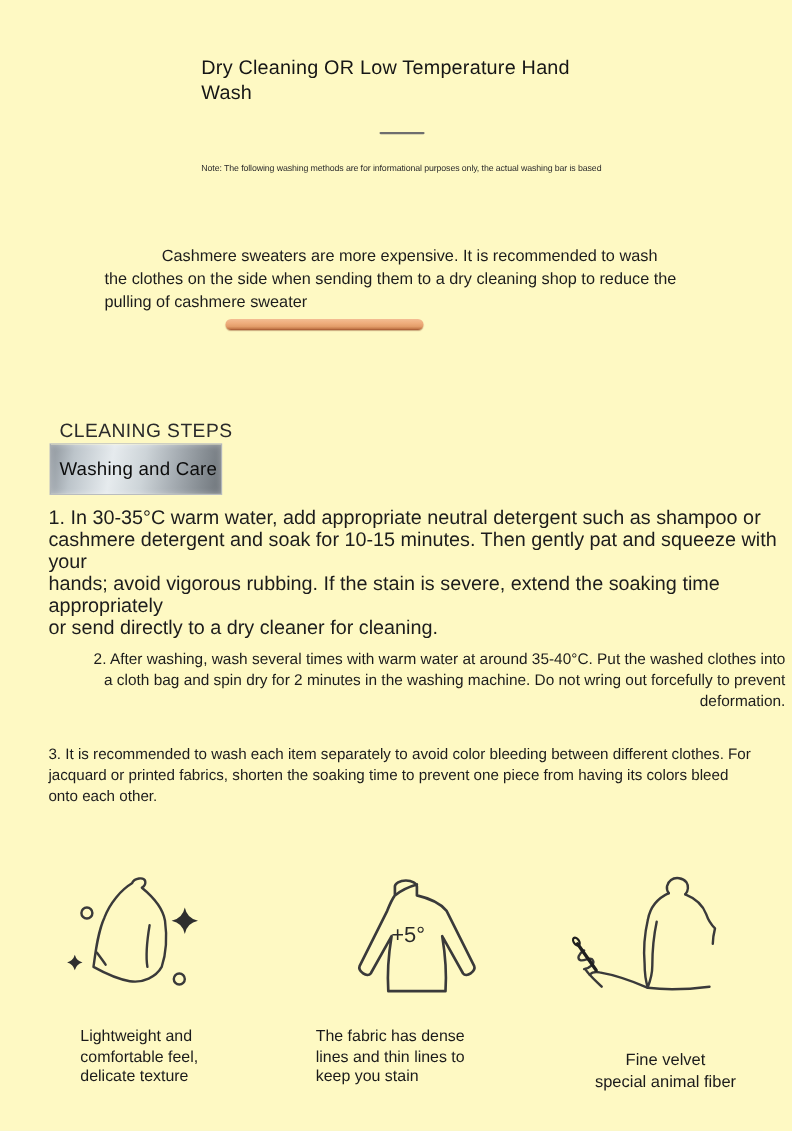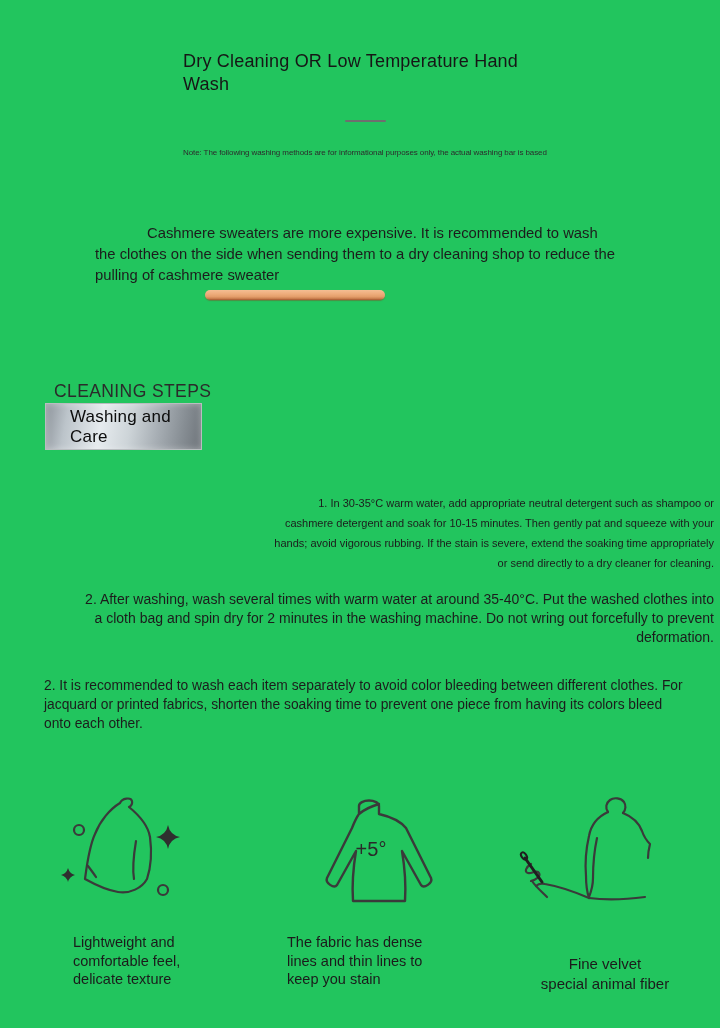--- a/index.html
+++ b/index.html
@@ -4,21 +4,21 @@
 <style>
   html,body{margin:0;padding:0;}
   body{
     font-family:"Liberation Sans","DejaVu Sans",sans-serif;
     background:#e9e9e9;
   }
   .page{
     position:relative;
     width:720px;height:1028px;
     margin:0 auto;
-    background:#22c55e;
+    background:#fef9c3;
     overflow:hidden;
     color:#1d1d1d;
   }
   .abs{position:absolute;}
   .preline{white-space:pre-line;}
 
   .title{
     left:183px;top:50px;width:370px;
     font-size:18px;line-height:23px;
     font-weight:500;color:#161616;
@@ -49,24 +49,24 @@
     font-family:Liberation Sans, sans-serif;
     font-size:17.5px;color:#2b2b2b;letter-spacing:.4px;
   }
   .section-label{
     left:46px;top:404px;width:155px;height:45px;
     background:linear-gradient(100deg,#8d949b 0%,#bcc4ca 14%,#e6ebee 36%,#cdd4d8 54%,#a6adb3 72%,#878e94 87%,#6e747a 100%);
     box-shadow:inset 0 0 6px rgba(255,255,255,.35),0 0 0 1px #b9bdc0;
     display:flex;align-items:center;
   }
   .section-label span{
-    padding-left:24px;font-size:17px;color:#0c0c0c;letter-spacing:.2px;
+    padding-left:8px;font-size:17px;color:#0c0c0c;letter-spacing:.2px;
   }
   .step{left:44px;width:670px;color:#1c1c1c;}
-  .step1{top:493px;font-size:11px;line-height:20px;text-align:right;}
+  .step1{top:460px;font-size:18px;line-height:20px;}
   .step2{top:590px;font-size:14px;line-height:19px;text-align:right;}
   .step3{top:676px;font-size:13.8px;line-height:19px;}
 
   .icon-svg{overflow:visible;}
   .caption{
     font-size:14.5px;line-height:18.5px;color:#1b1b1b;
   }
   .cap1{left:50px;top:933px;width:190px;margin-left:23px;}
   .cap2{left:287px;top:933px;width:190px;}
   .cap3{left:515px;top:954px;width:180px;text-align:center;font-size:15px;line-height:20px;}
@@ -95,21 +95,21 @@
     <span>Washing and Care</span>
   </div>
 
   <div class="abs step step1 preline">1. In 30-35°C warm water, add appropriate neutral detergent such as shampoo or
 cashmere detergent and soak for 10-15 minutes. Then gently pat and squeeze with your
 hands; avoid vigorous rubbing. If the stain is severe, extend the soaking time appropriately
 or send directly to a dry cleaner for cleaning.</div>
   <div class="abs step step2 preline">2. After washing, wash several times with warm water at around 35-40°C. Put the washed clothes into
 a cloth bag and spin dry for 2 minutes in the washing machine. Do not wring out forcefully to prevent
 deformation.</div>
-  <div class="abs step step3 preline">2. It is recommended to wash each item separately to avoid color bleeding between different clothes. For
+  <div class="abs step step3 preline">3. It is recommended to wash each item separately to avoid color bleeding between different clothes. For
 jacquard or printed fabrics, shorten the soaking time to prevent one piece from having its colors bleed
 onto each other.</div>
 
   <svg class="abs icon-svg" style="left:58px;top:789px;" width="122" height="118" viewBox="0 0 122 118">
     <g fill="none" stroke="#3a3a3a" stroke-width="2.2" stroke-linecap="round" stroke-linejoin="round">
       <path d="M62,14 C64,9 73,8 74,12 C74.5,14.5 73,17 71,18
                C82,27 90,36 92,48 C94,63 93,78 89,90
                C84,99 72,105 60,103 C48,101 36,95 27,90
                C29,75 31,58 37,45 C42,32 52,20 62,14 Z"></path>
       <path d="M78,52 C76,64 74,78 76,90"></path>

